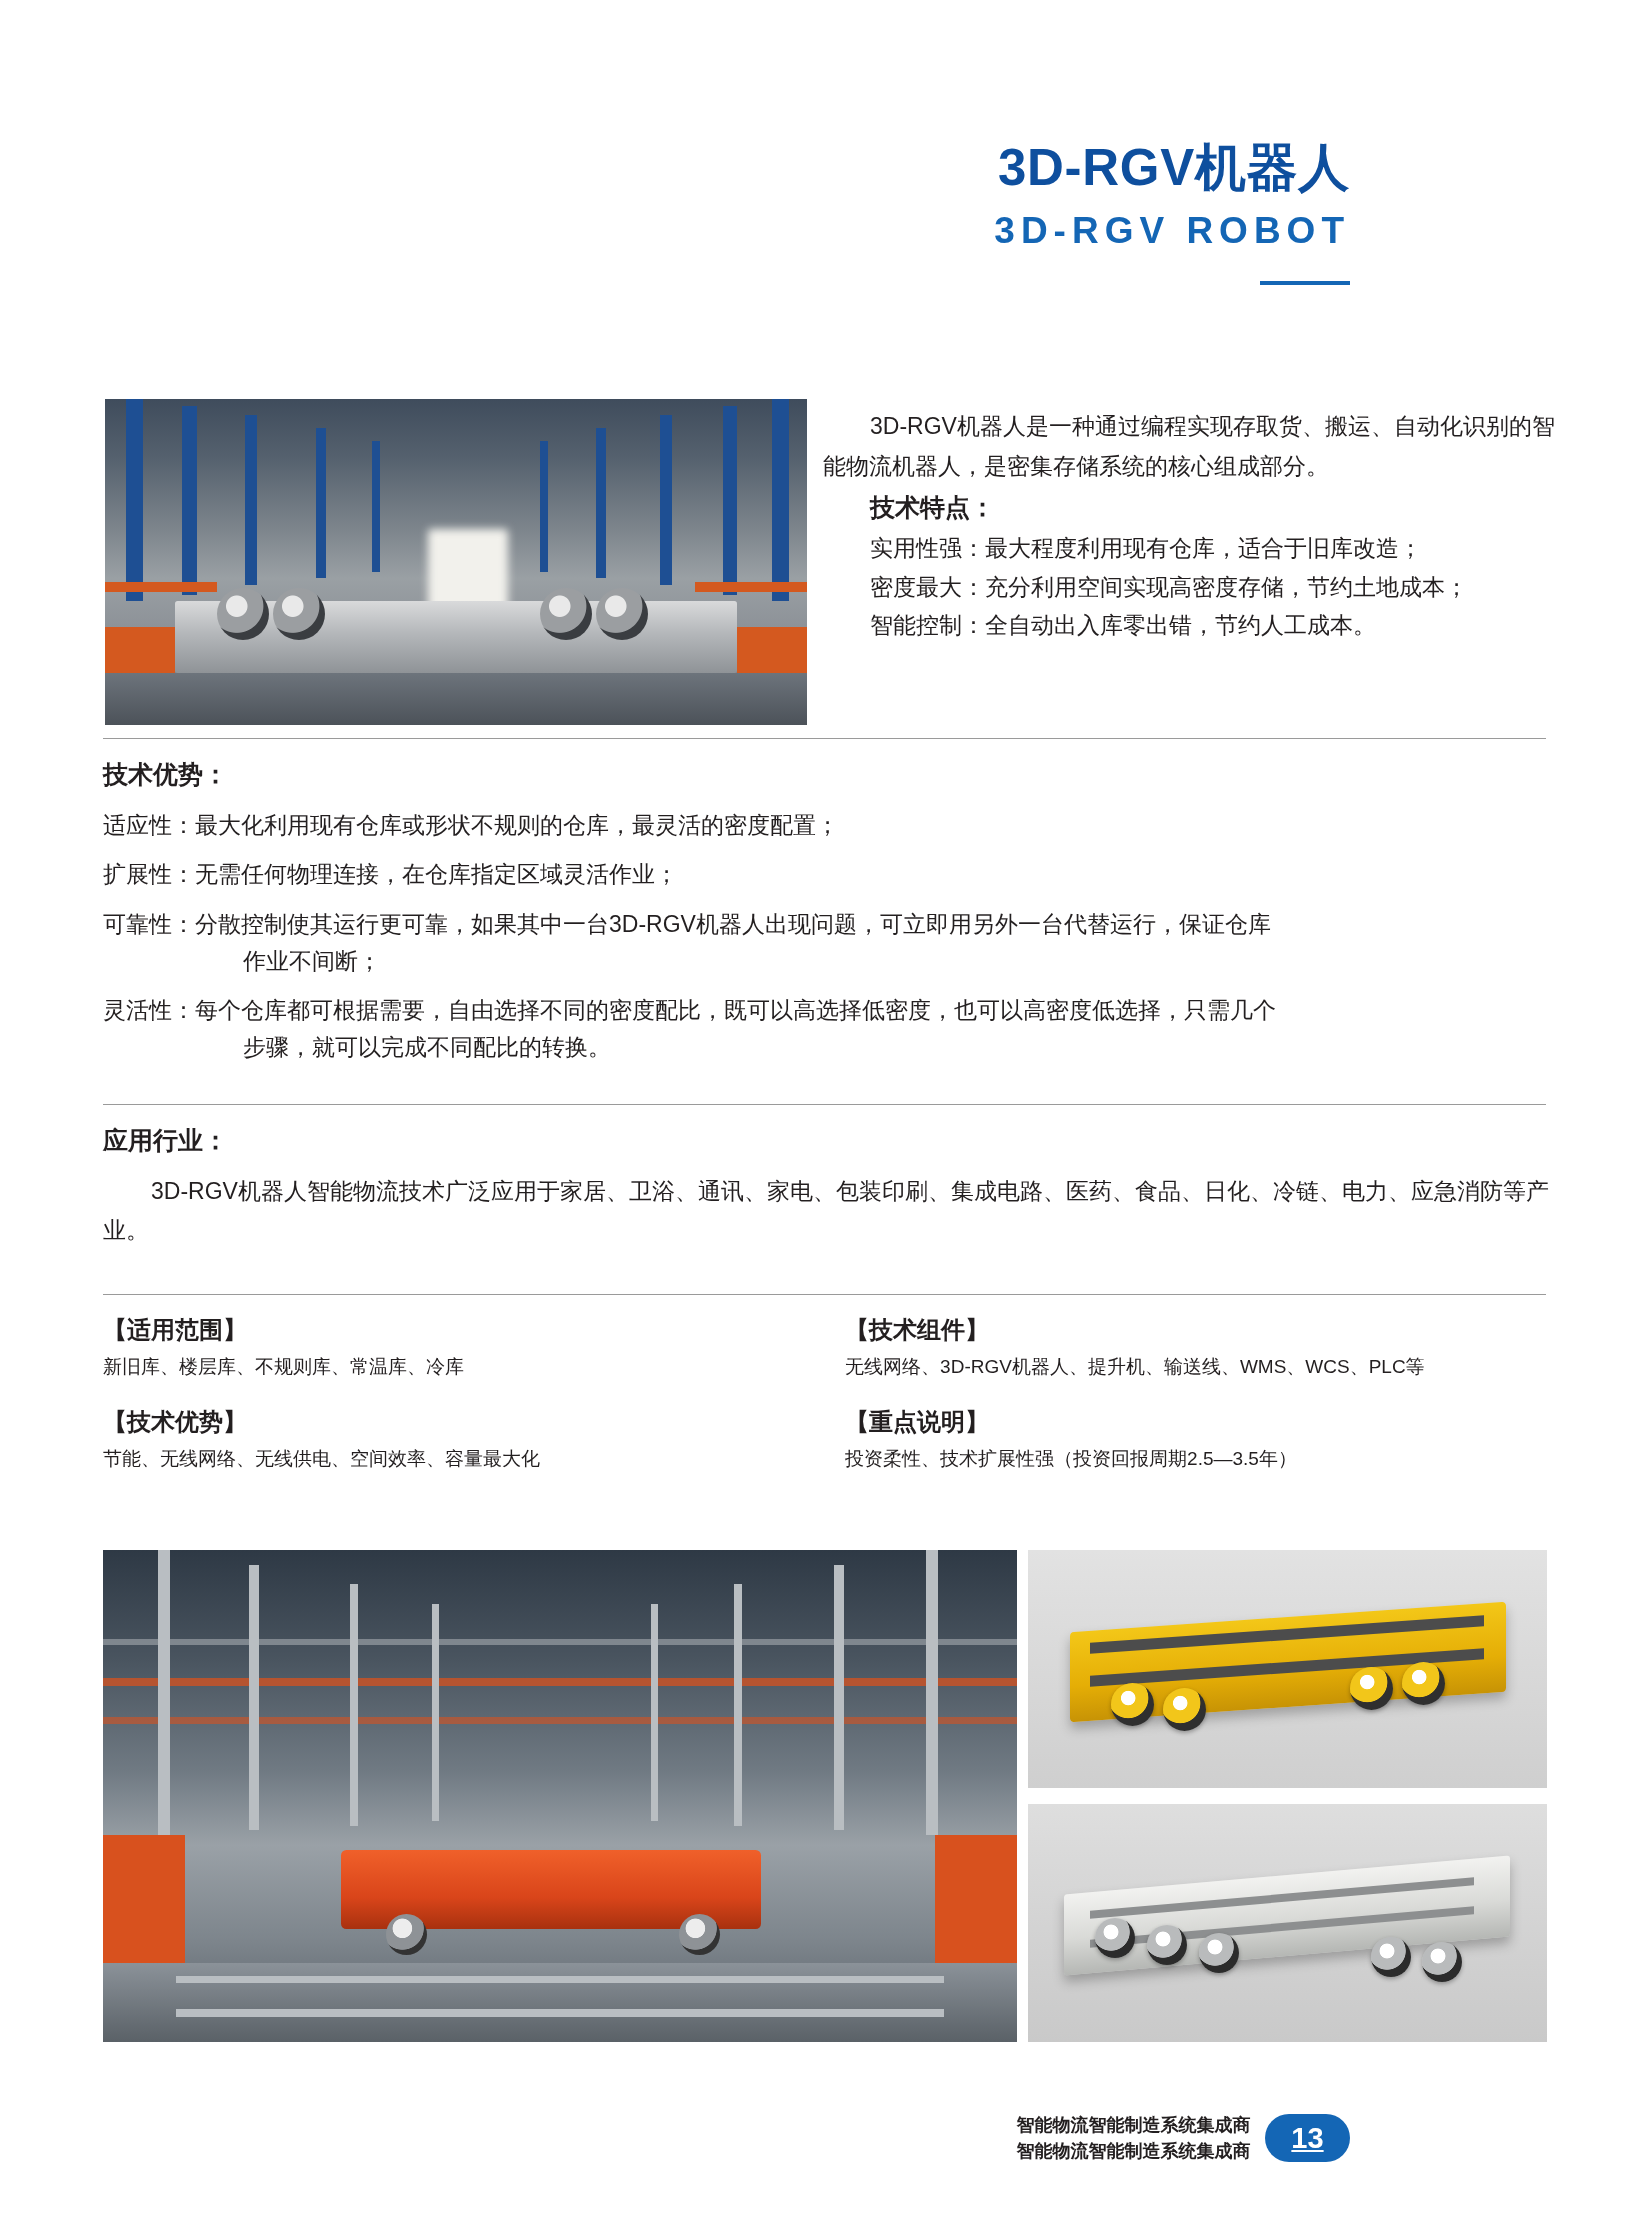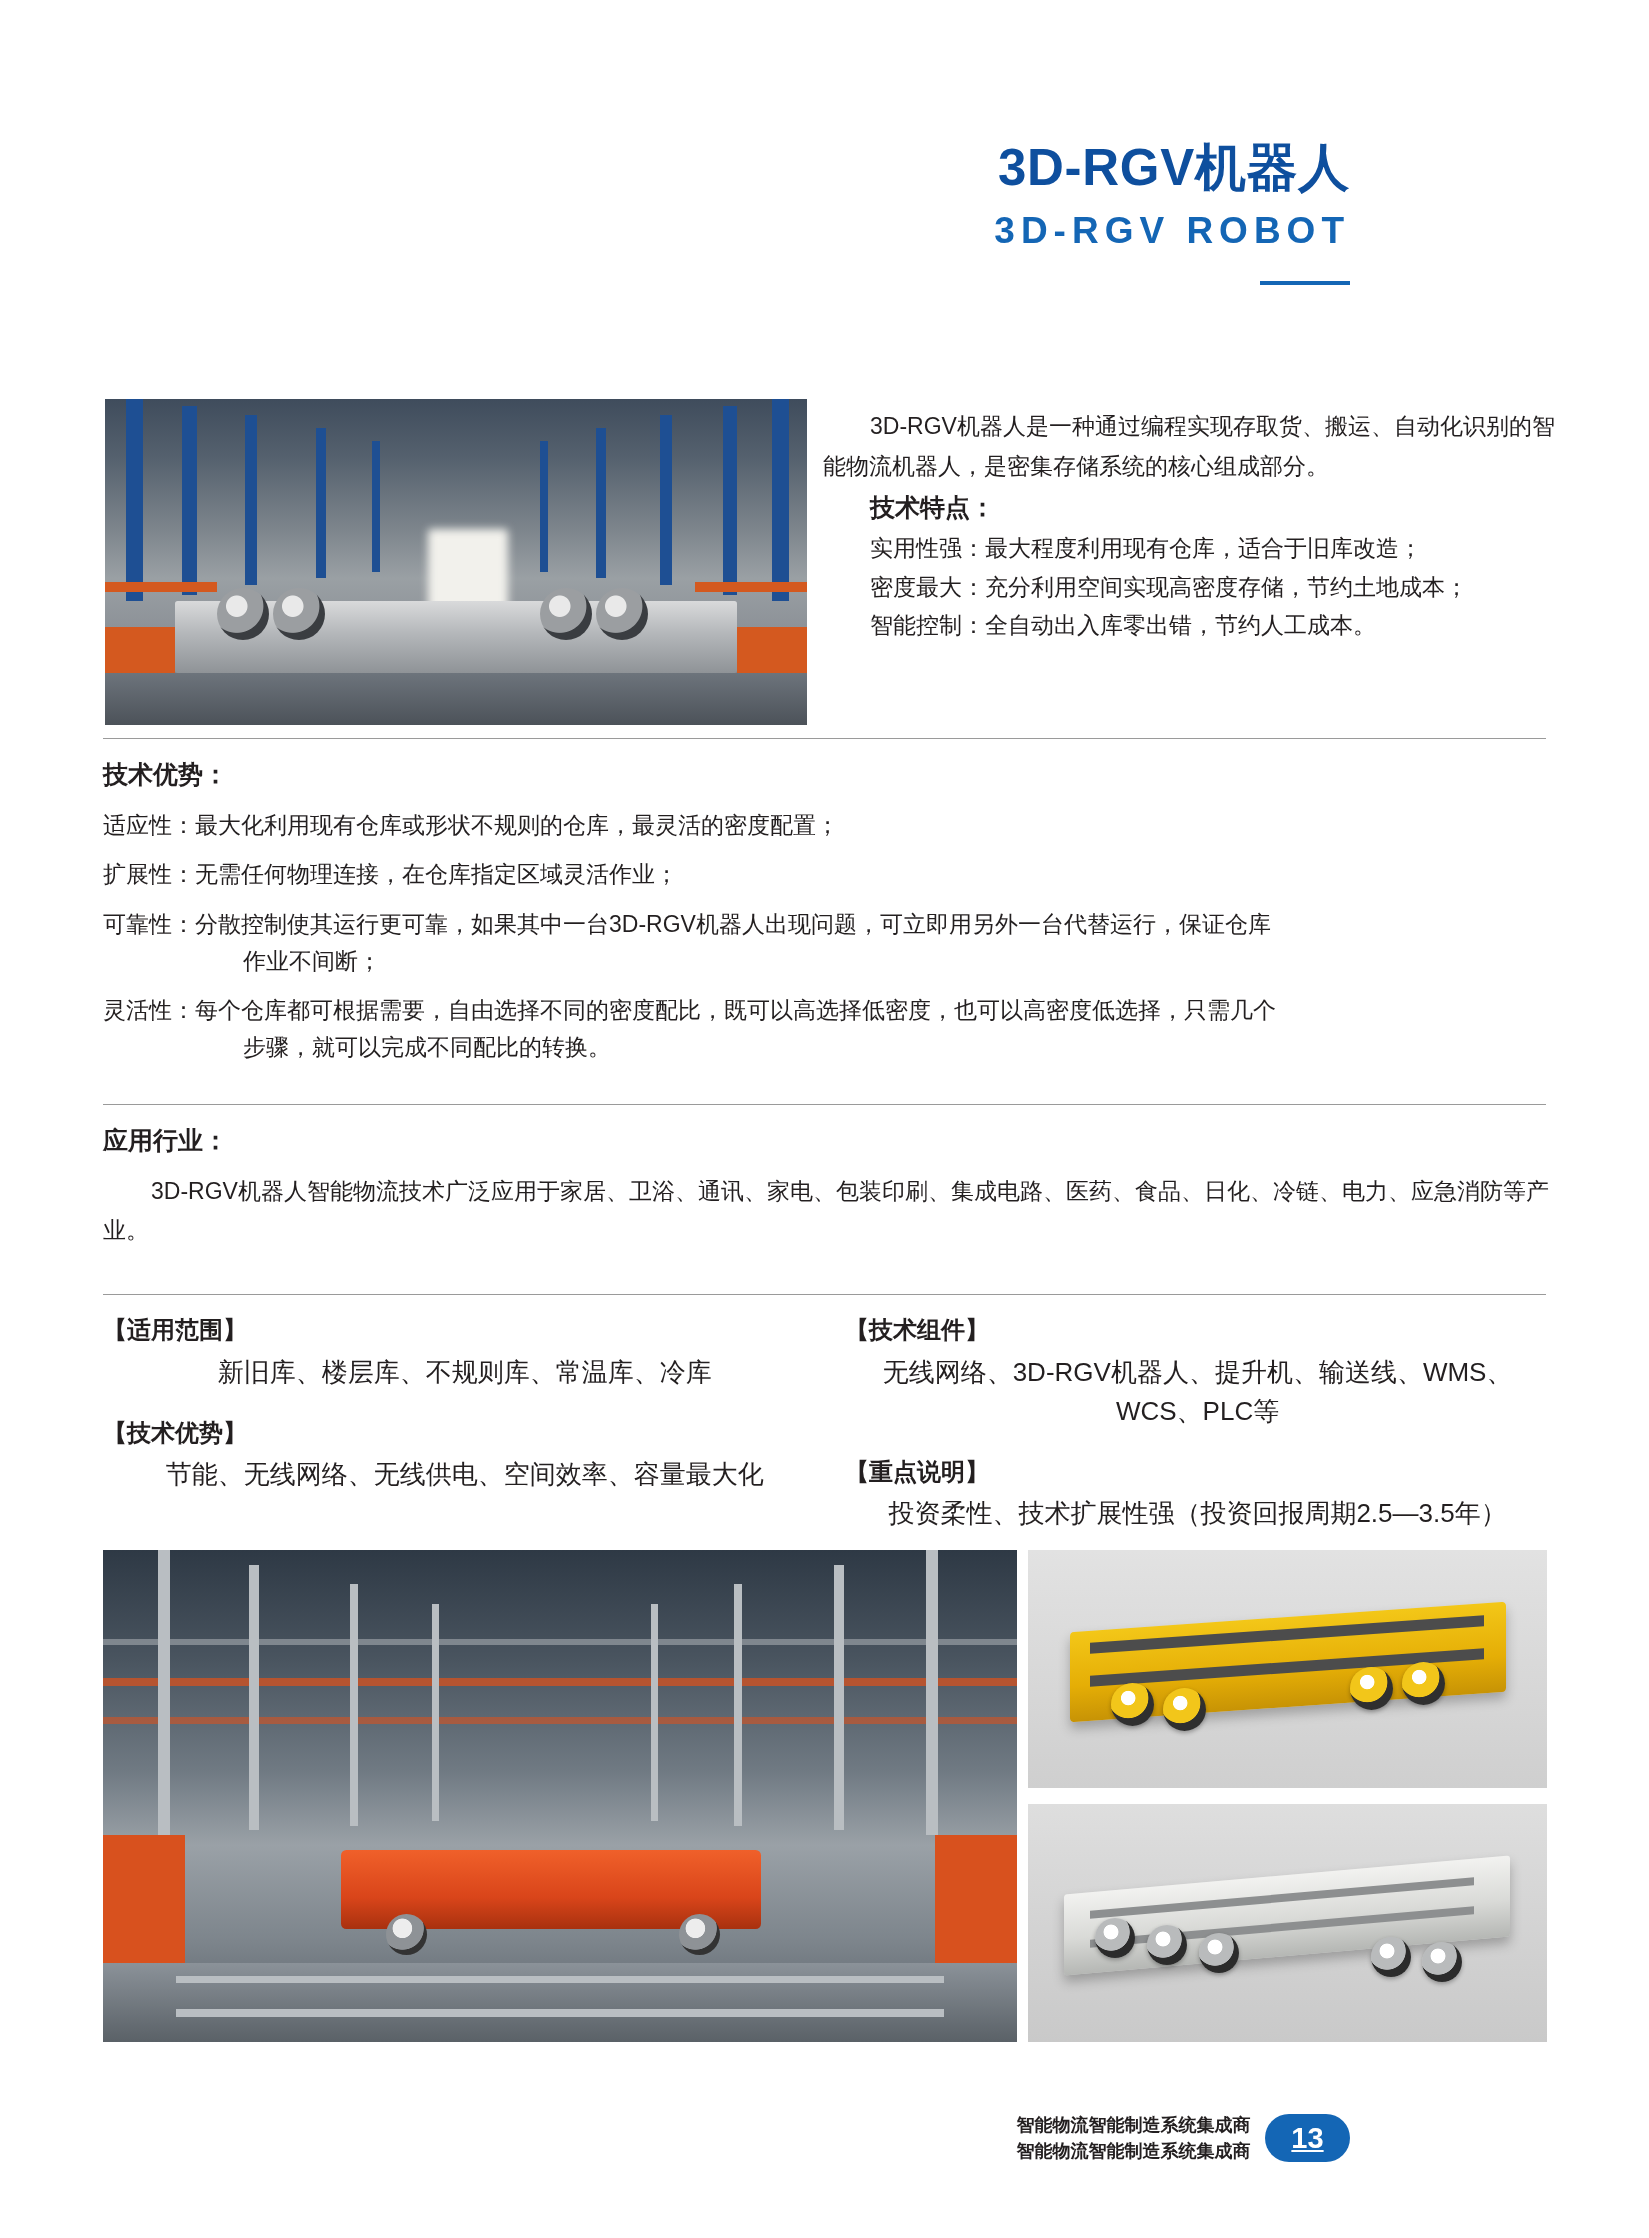--- a/index.html
+++ b/index.html
@@ -162,25 +162,24 @@
     box-sizing: border-box;
   }
   .spec-col.right { padding-left: 18.6px; }
   .spec-h {
     font-size: 24px;
     font-weight: bold;
     color: #231f20;
     margin-bottom: 6.7px;
   }
   .spec-b {
-    font-size: 26px;
+    font-size: 19px;
     line-height: 1.5;
     color: #231f20;
     margin-bottom: 25px;
-    text-align: center;
   }
 
   
   .photo-main {
     position: absolute;
     left: 103px;
     top: 1550px;
     width: 914px;
     height: 492px;
     overflow: hidden;

